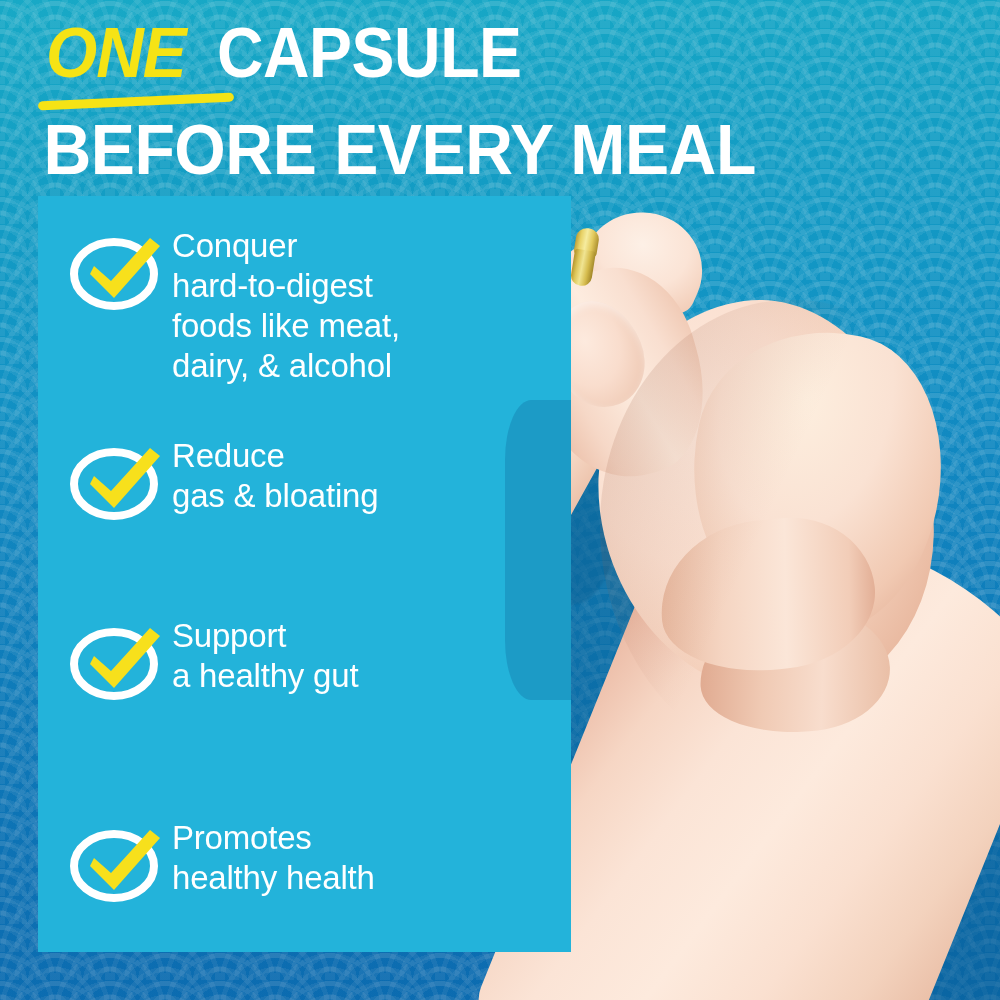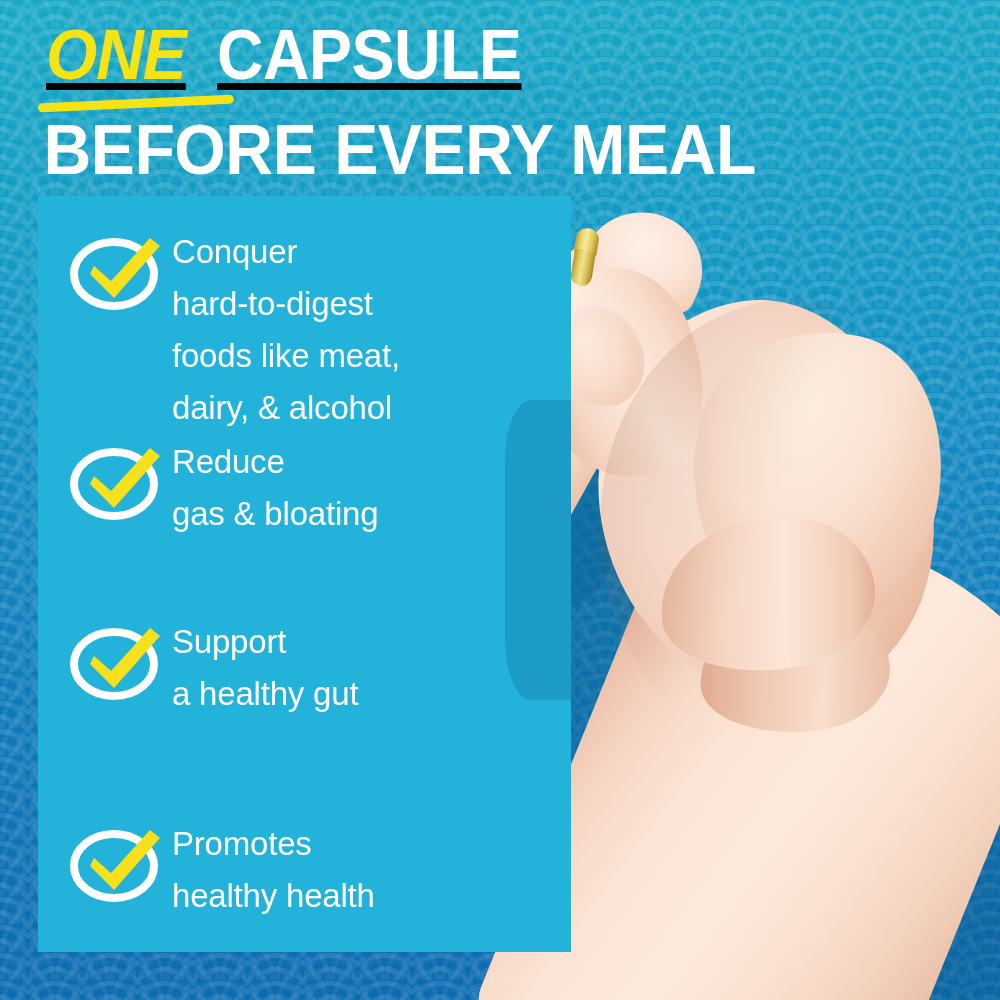--- a/index.html
+++ b/index.html
@@ -221,24 +221,23 @@
   
   .headline {
     position: absolute;
     left: 0; top: 0;
     width: 1000px;
     padding: 16px 0 0 0;
     z-index: 9;
   }
   .hl-line1 {
     display: flex;
-    align-items: flex-end;
+    align-items: center;
     padding-left: 46px;
     height: 74px;
-    text-decoration: underline;
   }
   .hl-one-wrap { position: relative; }
   .hl-one {
     display: block;
     font-size: 70px;
     font-weight: bold;
     font-style: italic;
     color: #f5e315;
     letter-spacing: -1px;
     line-height: 70px;
@@ -306,21 +305,21 @@
     width: 108px;
     min-width: 108px;
     height: 92px;
     margin-left: 26px;
   }
   .check-icon svg { position: absolute; left: 0; top: 0; }
 
   .benefit-text {
     color: #ffffff;
     font-size: 33px;
-    line-height: 52px;
+    line-height: 40px;
     font-weight: normal;
     padding-top: 2px;
     letter-spacing: -0.2px;
     white-space: pre-line;
   }
 
   
   .panel-shadow-edge {
     position: absolute;
     left: 505px;

